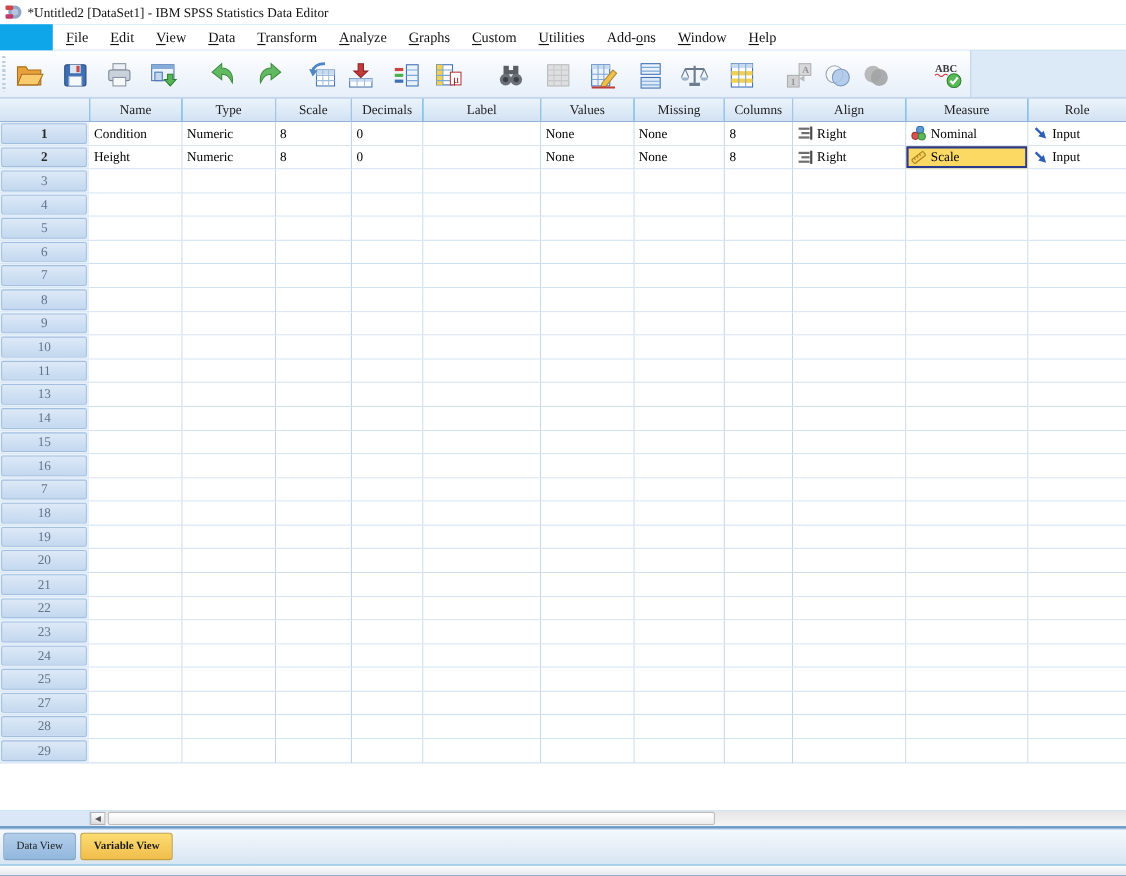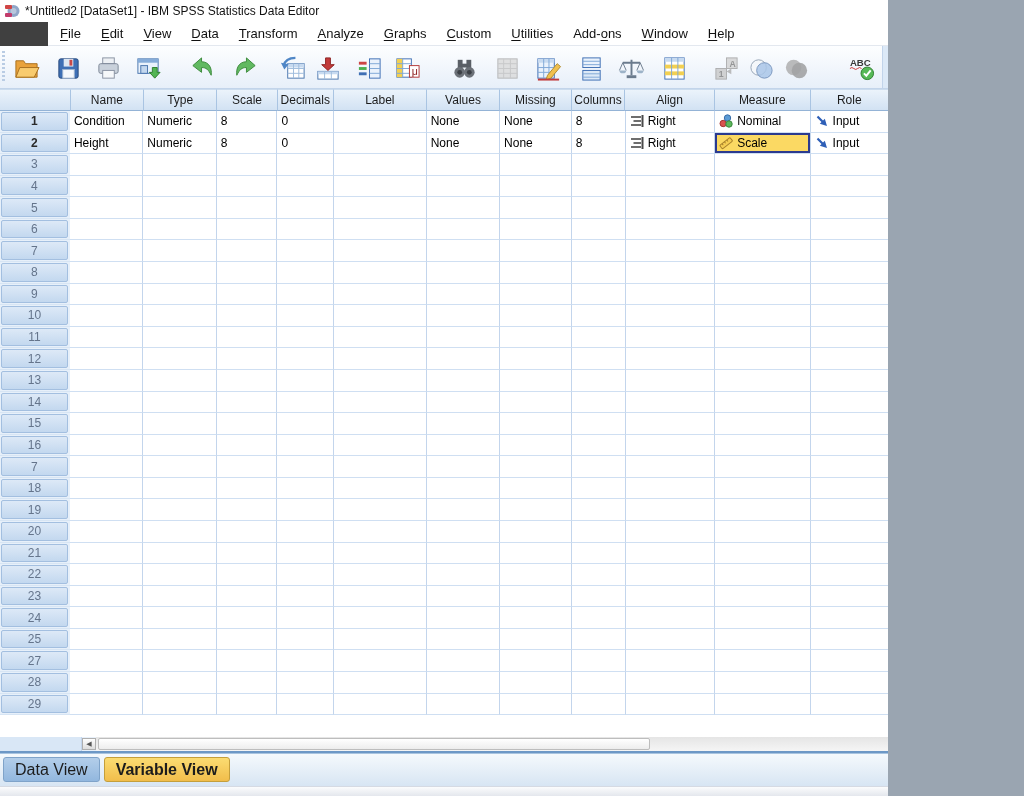--- a/index.html
+++ b/index.html
@@ -1,17 +1,17 @@
 <!DOCTYPE html>
 <html><head>
 <meta charset="utf-8">
 <style>
   html,body{margin:0;padding:0;background:#9aa5b1;}
-  .window{width:888px;height:796px;position:relative;background:#404040;overflow:hidden;
-          font-family:Liberation Sans, sans-serif;box-sizing:border-box;}
+  .window{width:1024px;height:796px;position:relative;background:#0ea5e9;overflow:hidden;
+          font-family:Liberation Serif, serif;box-sizing:border-box;}
   *{box-sizing:border-box;}
 
   
   .titlebar{height:22px;display:flex;align-items:center;padding-left:4px;background:#ffffff;
             font-size:12px;color:#111;}
   .app-icon{width:16px;height:16px;margin-right:5px;flex:0 0 auto;}
   .app-icon svg{width:16px;height:16px;display:block;}
 
   
   .menubar{height:24px;display:flex;align-items:center;background:#ffffff;font-size:13px;color:#111;
@@ -59,21 +59,21 @@
   .sb-arrow{width:14px;height:12px;margin-top:1px;background:linear-gradient(#ffffff,#dddddd);
             border:1px solid #afafaf;display:flex;align-items:center;justify-content:center;
             font-size:7px;color:#555;}
   .sb-track{position:relative;flex:1;background:linear-gradient(#e5e5e5,#f5f5f5);}
   .sb-thumb{position:absolute;left:2px;top:0;width:552px;height:12px;margin-top:1px;
             background:linear-gradient(#ffffff,#ededed);border:1px solid #bdbdbd;border-radius:2px;}
 
   
   .tabstrip{height:35px;background:linear-gradient(#f6fafd,#d7e5f3);border-top:2px solid #6d98c6;
             box-shadow:inset 0 1px 0 #a8c4e0;display:flex;align-items:center;padding-left:3px;gap:4px;}
-  .tab{height:25px;padding:0 11px;display:flex;align-items:center;font-size:16px;border-radius:3px;
+  .tab{height:25px;padding:0 11px;display:flex;align-items:center;font-size:10px;border-radius:3px;
        color:#1c1c1c;white-space:nowrap;}
   .tab.data{background:linear-gradient(#b3ceea,#92b7de);border:1px solid #7fa3c9;}
   .tab.active{background:linear-gradient(#fbdc72,#f1bd4b);border:1px solid #c49f3c;font-weight:bold;}
 
   
   .status{height:10px;background:linear-gradient(#fbfcfd,#e4e7ed);border-top:1px solid #d5dae3;}
 </style>
 </head>
 <body>
 
@@ -541,36 +541,20 @@
           <div class="cell w5"></div>
           <div class="cell w6"></div>
           <div class="cell w7"></div>
           <div class="cell w8"></div>
           <div class="cell w9"></div>
           <div class="cell w10"></div>
           <div class="cell w11"></div>
         </div>
         <div class="grid-row">
           <div class="rh">
-            <div class="rh-btn">12</div>
-          </div>
-          <div class="cell w1"></div>
-          <div class="cell w2"></div>
-          <div class="cell w3"></div>
-          <div class="cell w4"></div>
-          <div class="cell w5"></div>
-          <div class="cell w6"></div>
-          <div class="cell w7"></div>
-          <div class="cell w8"></div>
-          <div class="cell w9"></div>
-          <div class="cell w10"></div>
-          <div class="cell w11"></div>
-        </div>
-        <div class="grid-row">
-          <div class="rh">
             <div class="rh-btn">13</div>
           </div>
           <div class="cell w1"></div>
           <div class="cell w2"></div>
           <div class="cell w3"></div>
           <div class="cell w4"></div>
           <div class="cell w5"></div>
           <div class="cell w6"></div>
           <div class="cell w7"></div>
           <div class="cell w8"></div>

